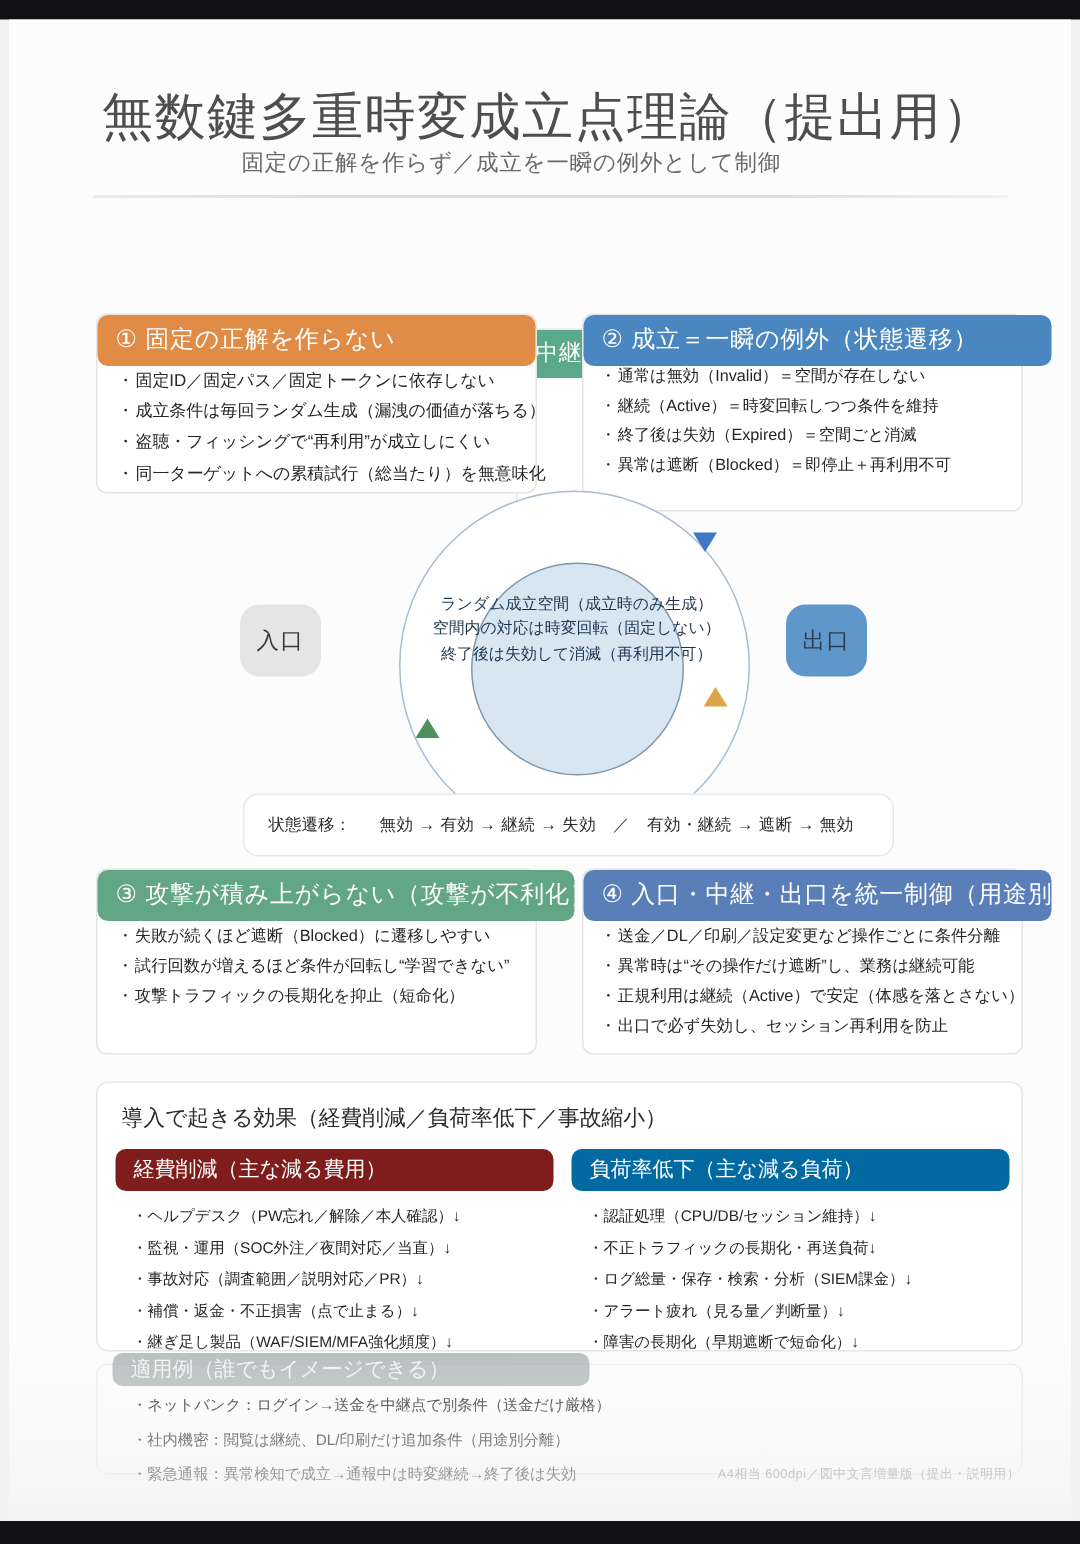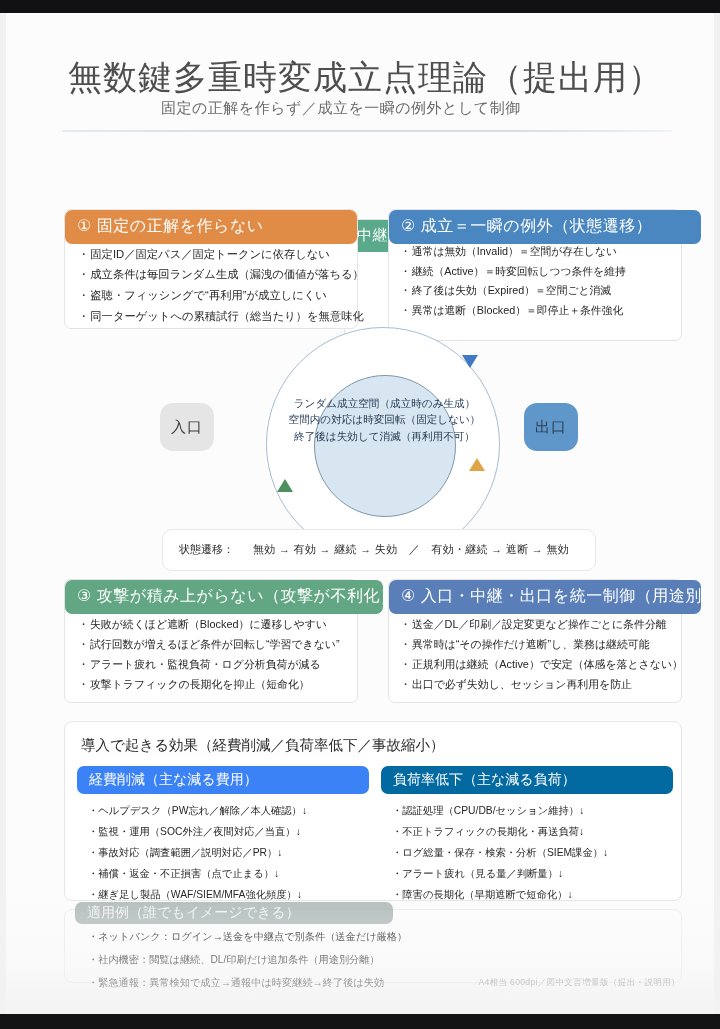--- a/index.html
+++ b/index.html
@@ -117,21 +117,21 @@
     background:#ffffff;border:1px solid #e6e6e6;border-radius:8px;
   }
   .effects-title{position:absolute;left:16px;top:14px;font-size:14.5px;color:#2a2a2a;white-space:nowrap;text-align:center;}
   .effcol{position:absolute;top:44px;width:292px;}
   #eff-left{left:12px;}
   #eff-right{left:316px;}
   .eff-hd{
     height:28px;border-radius:7px;color:#ffffff;font-size:14px;
     display:flex;align-items:center;padding-left:12px;box-sizing:border-box;white-space:nowrap;
   }
-  #eff-left .eff-hd{background:#3b82f6;}
+  #eff-left .eff-hd{background:#7f1d1d;}
   #eff-right .eff-hd{background:#0369a1;}
   .eff-body{margin-top:6px;padding-left:10px;}
   .eff-body div{font-size:10.3px;color:#262626;padding:3.6px 0 3.6px 13px;white-space:nowrap;}
   .eff-body div::before{content:"・";margin-left:-12px;color:#2b2b2b;}
 
   
   .usecases{
     position:absolute;left:58px;top:896px;width:616px;height:72px;
     background:#fdfdfd;border:1px solid #ededed;border-radius:8px;
   }
@@ -182,21 +182,21 @@
           <div>同一ターゲットへの累積試行（総当たり）を無意味化</div>
         </div>
       </div>
 
       <div class="card" id="box2">
         <div class="card-hd">② 成立＝一瞬の例外（状態遷移）</div>
         <div class="bullets">
           <div>通常は無効（Invalid）＝空間が存在しない</div>
           <div>継続（Active）＝時変回転しつつ条件を維持</div>
           <div>終了後は失効（Expired）＝空間ごと消滅</div>
-          <div>異常は遮断（Blocked）＝即停止＋条件強化</div>
+          <div>異常は遮断（Blocked）＝即停止＋再利用不可</div>
         </div>
       </div>
 
       <div class="diagram">
         <div class="ring-outer"></div>
         <div class="ring-inner"></div>
         <div class="ring-text">
           <div>ランダム成立空間（成立時のみ生成）</div>
           <div>空間内の対応は時変回転（固定しない）</div>
           <div>終了後は失効して消滅（再利用不可）</div>
@@ -211,21 +211,20 @@
       <div class="stateline">
         <div class="lbl">状態遷移：</div>
         <div class="val">無効 → 有効 → 継続 → 失効　／　有効・継続 → 遮断 → 無効</div>
       </div>
 
       <div class="card" id="box3">
         <div class="card-hd">③ 攻撃が積み上がらない（攻撃が不利化）</div>
         <div class="bullets">
           <div>失敗が続くほど遮断（Blocked）に遷移しやすい</div>
           <div>試行回数が増えるほど条件が回転し“学習できない”</div>
-          <div>アラート疲れ・監視負荷・ログ分析負荷が減る</div>
           <div>攻撃トラフィックの長期化を抑止（短命化）</div>
         </div>
       </div>
 
       <div class="card" id="box4">
         <div class="card-hd">④ 入口・中継・出口を統一制御（用途別）</div>
         <div class="bullets">
           <div>送金／DL／印刷／設定変更など操作ごとに条件分離</div>
           <div>異常時は“その操作だけ遮断”し、業務は継続可能</div>
           <div>正規利用は継続（Active）で安定（体感を落とさない）</div>

